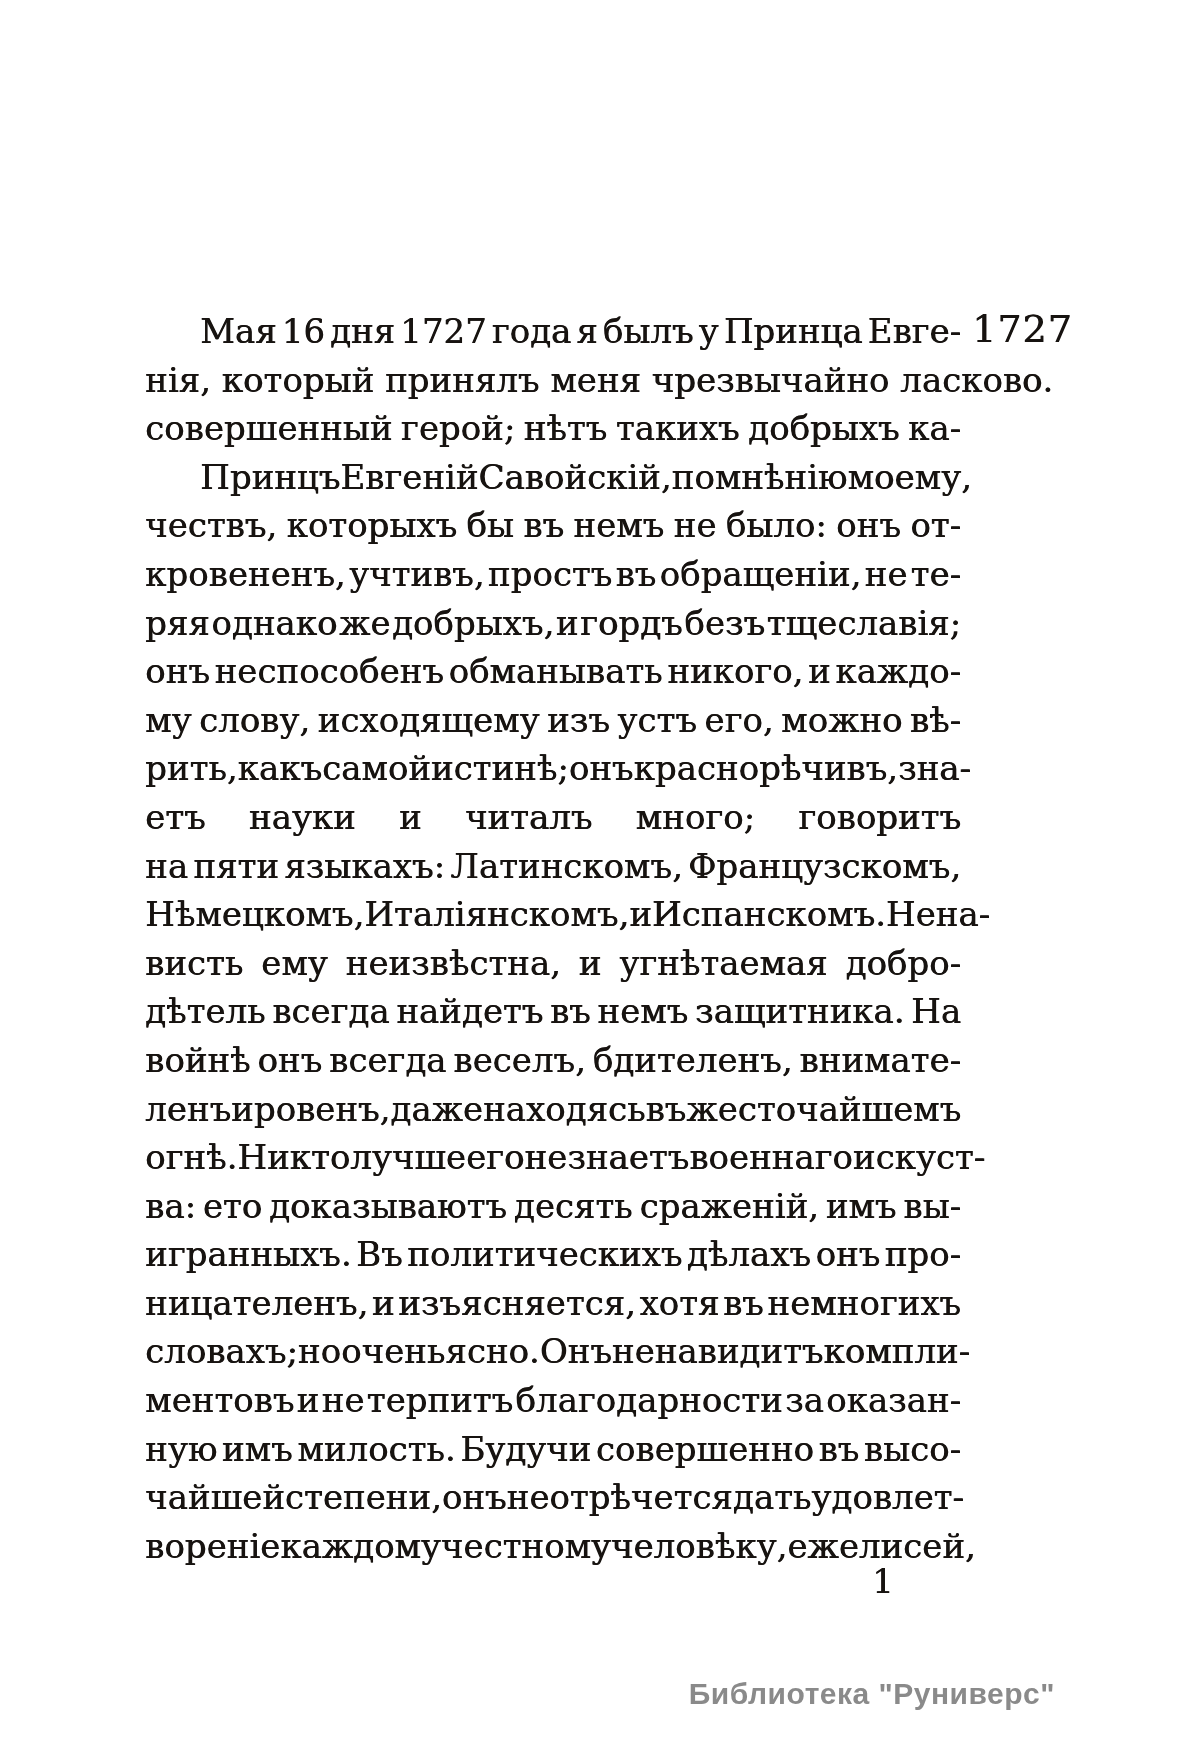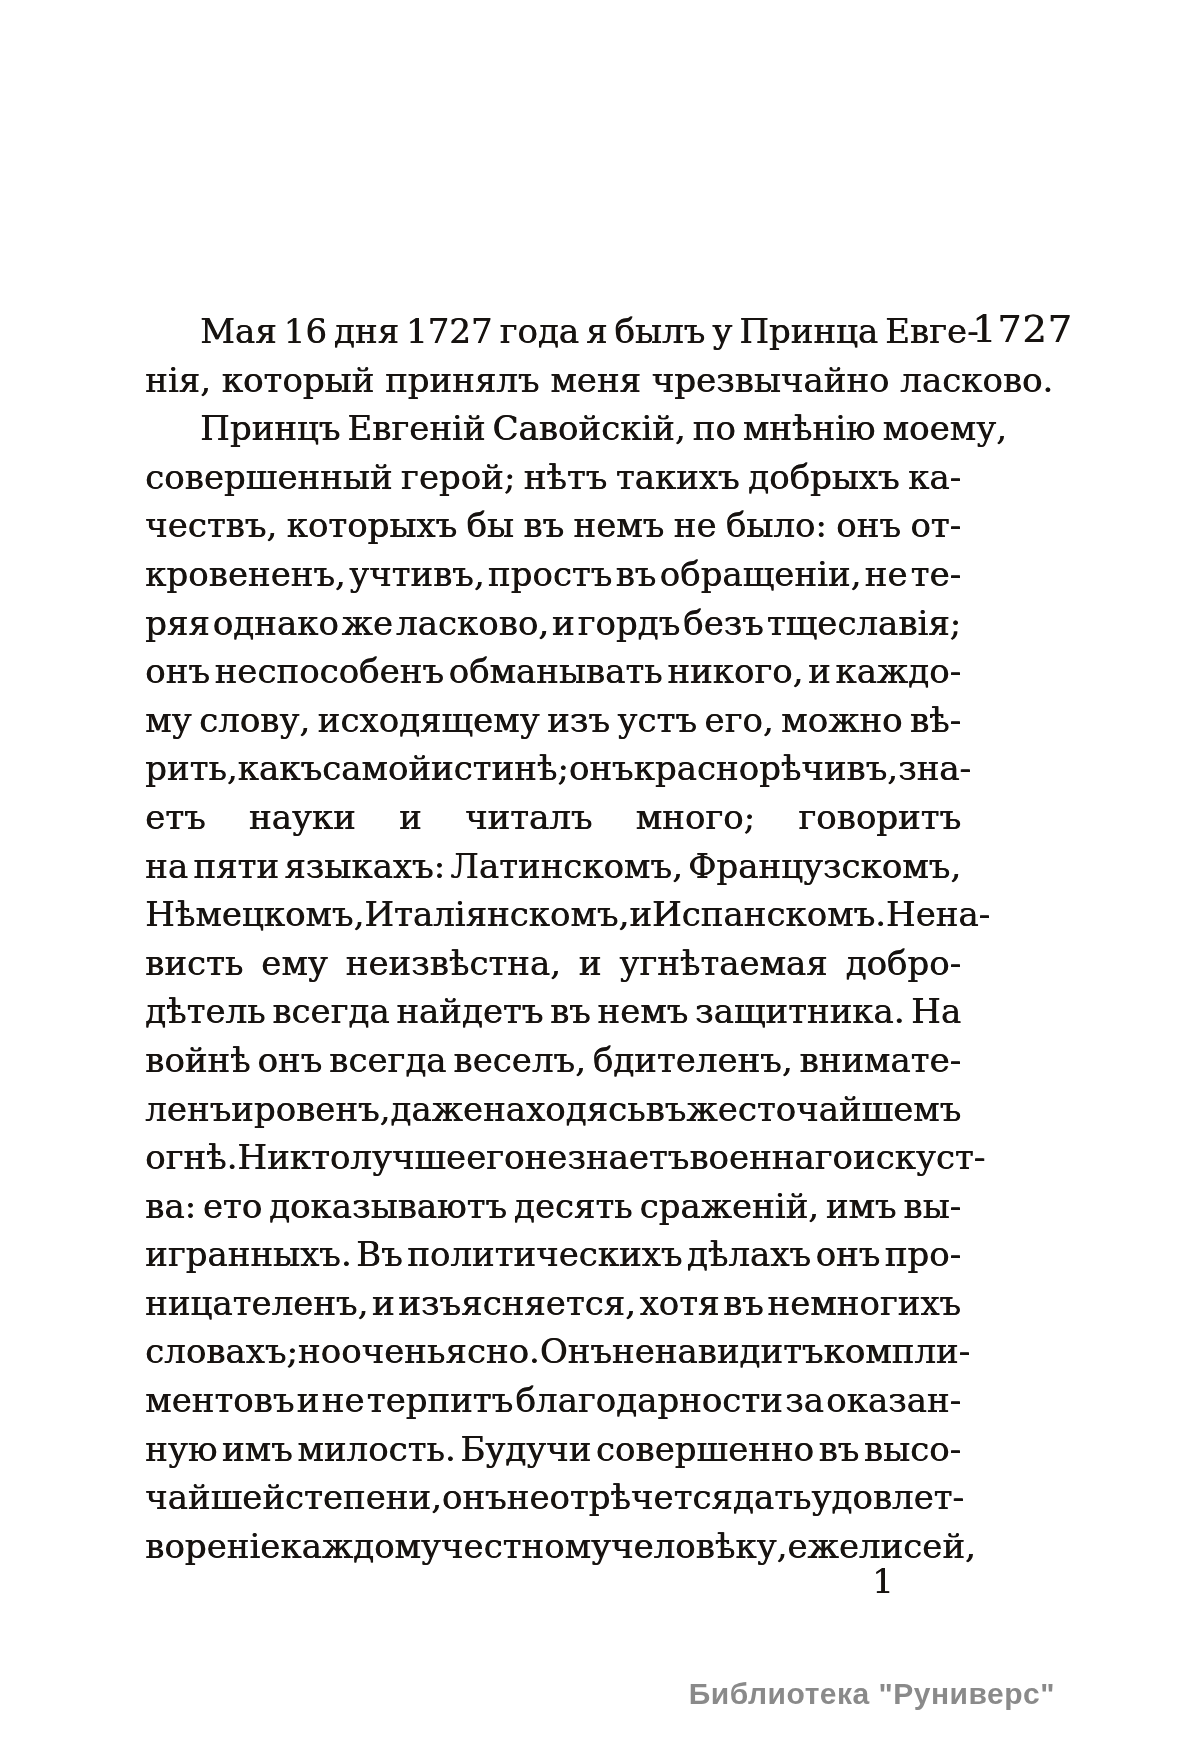--- a/index.html
+++ b/index.html
@@ -28,21 +28,20 @@
   .line {
     white-space: nowrap;
     height: 48.6px;
   }
   .line.fill {
     display: flex;
     justify-content: space-between;
   }
   .line.indent {
     padding-left: 55px;
-    gap: 7px;
   }
   .margin-note {
     position: absolute;
     left: 972px;
     top: 305px;
     font-size: 38px;
     line-height: 48.6px;
     color: #171310;
     text-shadow: 0.6px 0 0 #171310;
     letter-spacing: 1px;
@@ -79,37 +78,37 @@
         <span>дня</span>
         <span>1727</span>
         <span>года</span>
         <span>я</span>
         <span>былъ</span>
         <span>у</span>
         <span>Принца</span>
         <span>Евге-</span>
       </div>
       <div class="line">нія, который принялъ меня чрезвычайно ласково.</div>
+      <div class="line fill">
+        <span>совершенный</span>
+        <span>герой;</span>
+        <span>нѣтъ</span>
+        <span>такихъ</span>
+        <span>добрыхъ</span>
+        <span>ка-</span>
+      </div>
       <div class="line indent fill">
         <span>Принцъ</span>
         <span>Евгеній</span>
         <span>Савойскій,</span>
         <span>по</span>
         <span>мнѣнію</span>
         <span>моему,</span>
       </div>
       <div class="line fill">
-        <span>совершенный</span>
-        <span>герой;</span>
-        <span>нѣтъ</span>
-        <span>такихъ</span>
-        <span>добрыхъ</span>
-        <span>ка-</span>
-      </div>
-      <div class="line fill">
         <span>чествъ,</span>
         <span>которыхъ</span>
         <span>бы</span>
         <span>въ</span>
         <span>немъ</span>
         <span>не</span>
         <span>было:</span>
         <span>онъ</span>
         <span>от-</span>
       </div>
@@ -119,21 +118,21 @@
         <span>простъ</span>
         <span>въ</span>
         <span>обращеніи,</span>
         <span>не</span>
         <span>те-</span>
       </div>
       <div class="line fill">
         <span>ряя</span>
         <span>однако</span>
         <span>же</span>
-        <span>ласково,</span>
+        <span>добрыхъ,</span>
         <span>и</span>
         <span>гордъ</span>
         <span>безъ</span>
         <span>тщеславія;</span>
       </div>
       <div class="line fill">
         <span>онъ</span>
         <span>неспособенъ</span>
         <span>обманывать</span>
         <span>никого,</span>

